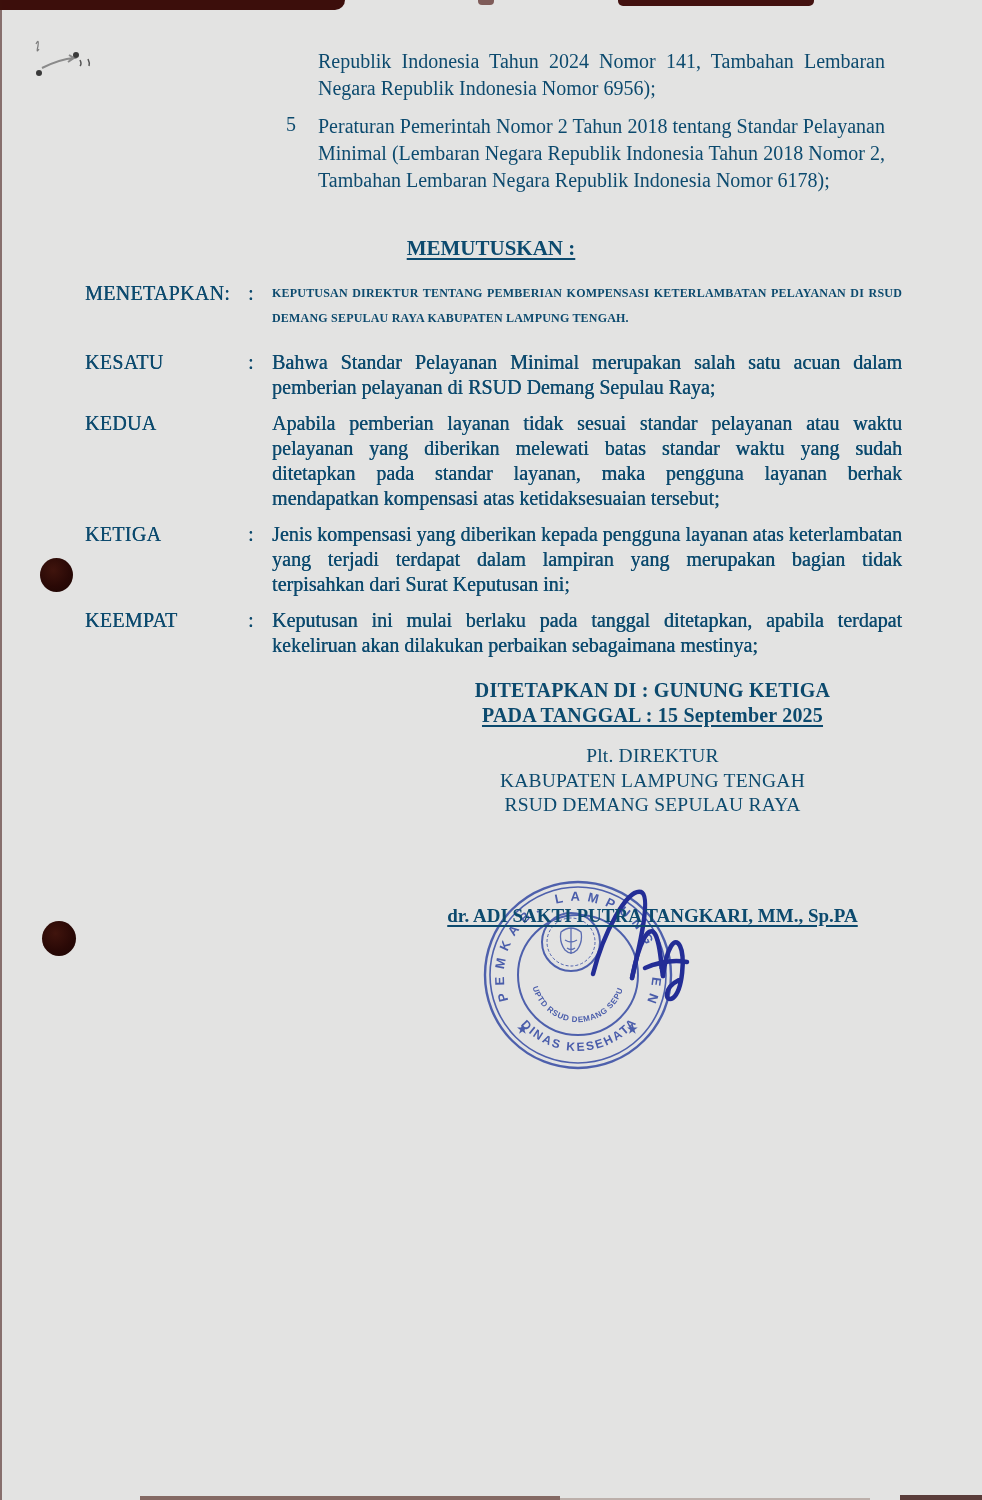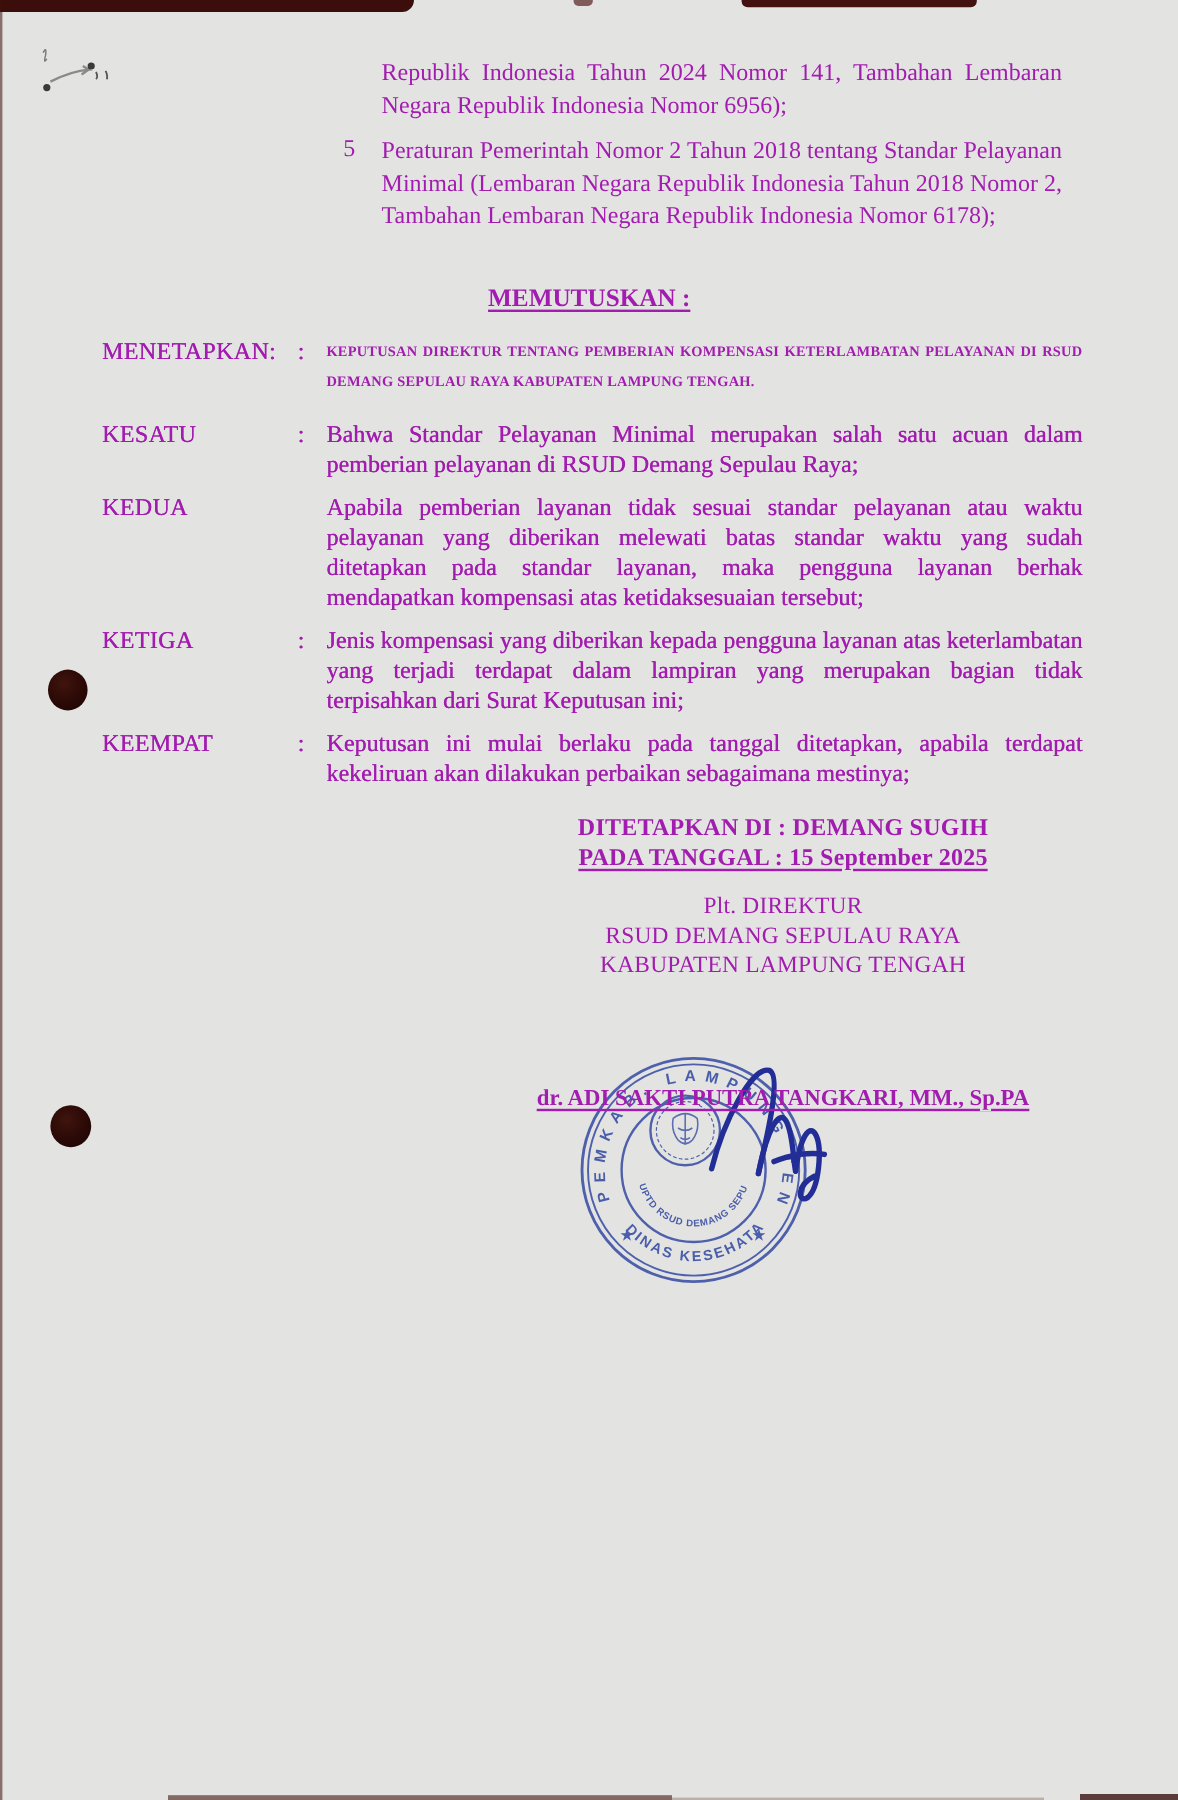--- a/index.html
+++ b/index.html
@@ -6,21 +6,21 @@
   html,body { width:982px; }
   body {
     font-family:"Liberation Serif","DejaVu Serif",serif;
     background:#ffffff;
   }
   .page {
     position:relative;
     width:982px; height:1500px;
     background:#e3e3e2;
     overflow:hidden;
-    color:#a21caf;
+    color:#0c4a6e;
   }
   
   .edge-top-a { position:absolute; left:0; top:0; width:345px; height:10px;
     background:#3c0e0b; border-bottom-right-radius:14px; }
   .edge-top-blob { position:absolute; left:478px; top:0; width:16px; height:5px;
     background:#4a1410; border-radius:0 0 4px 4px; opacity:.65; }
   .edge-top-b { position:absolute; left:618px; top:0; width:196px; height:6px;
     background:#431210; border-radius:0 0 5px 5px; }
   .edge-left { position:absolute; left:0; top:0; width:2px; height:1500px;
     background:#3c100c; opacity:.55; }
@@ -129,26 +129,26 @@
       <div class="row-text">Jenis kompensasi yang diberikan kepada pengguna layanan atas keterlambatan yang terjadi terdapat dalam lampiran yang merupakan bagian tidak terpisahkan dari Surat Keputusan ini;</div>
     </div>
     <div class="row">
       <div class="row-label">KEEMPAT</div>
       <div class="row-colon">:</div>
       <div class="row-text">Keputusan ini mulai berlaku pada tanggal ditetapkan, apabila terdapat kekeliruan akan dilakukan perbaikan sebagaimana mestinya;</div>
     </div>
   </div>
 
   <div class="sign-col">
-    <div class="enact-line">DITETAPKAN DI  : DEMANG SUGIH</div>
+    <div class="enact-line">DITETAPKAN DI  : GUNUNG KETIGA</div>
     <div class="enact-line enact-underline">PADA TANGGAL  : 15 September 2025</div>
     <div class="plt-block">
       <div class="plt-line">Plt.  DIREKTUR</div>
+      <div class="plt-line">KABUPATEN  LAMPUNG  TENGAH</div>
       <div class="plt-line">RSUD DEMANG SEPULAU RAYA</div>
-      <div class="plt-line">KABUPATEN  LAMPUNG  TENGAH</div>
     </div>
     <div class="name-block">
       <div class="sig-name">dr. ADI SAKTI PUTRA TANGKARI, MM., Sp.PA</div>
     </div>
   </div>
 
   <svg class="stamp" width="290" height="205" viewBox="0 0 290 205" fill="none">
     <g stroke="#3a4fa5" opacity="0.88">
       <circle cx="123" cy="105" r="93" stroke-width="2.4"></circle>
       <circle cx="123" cy="105" r="88" stroke-width="1.6"></circle>

